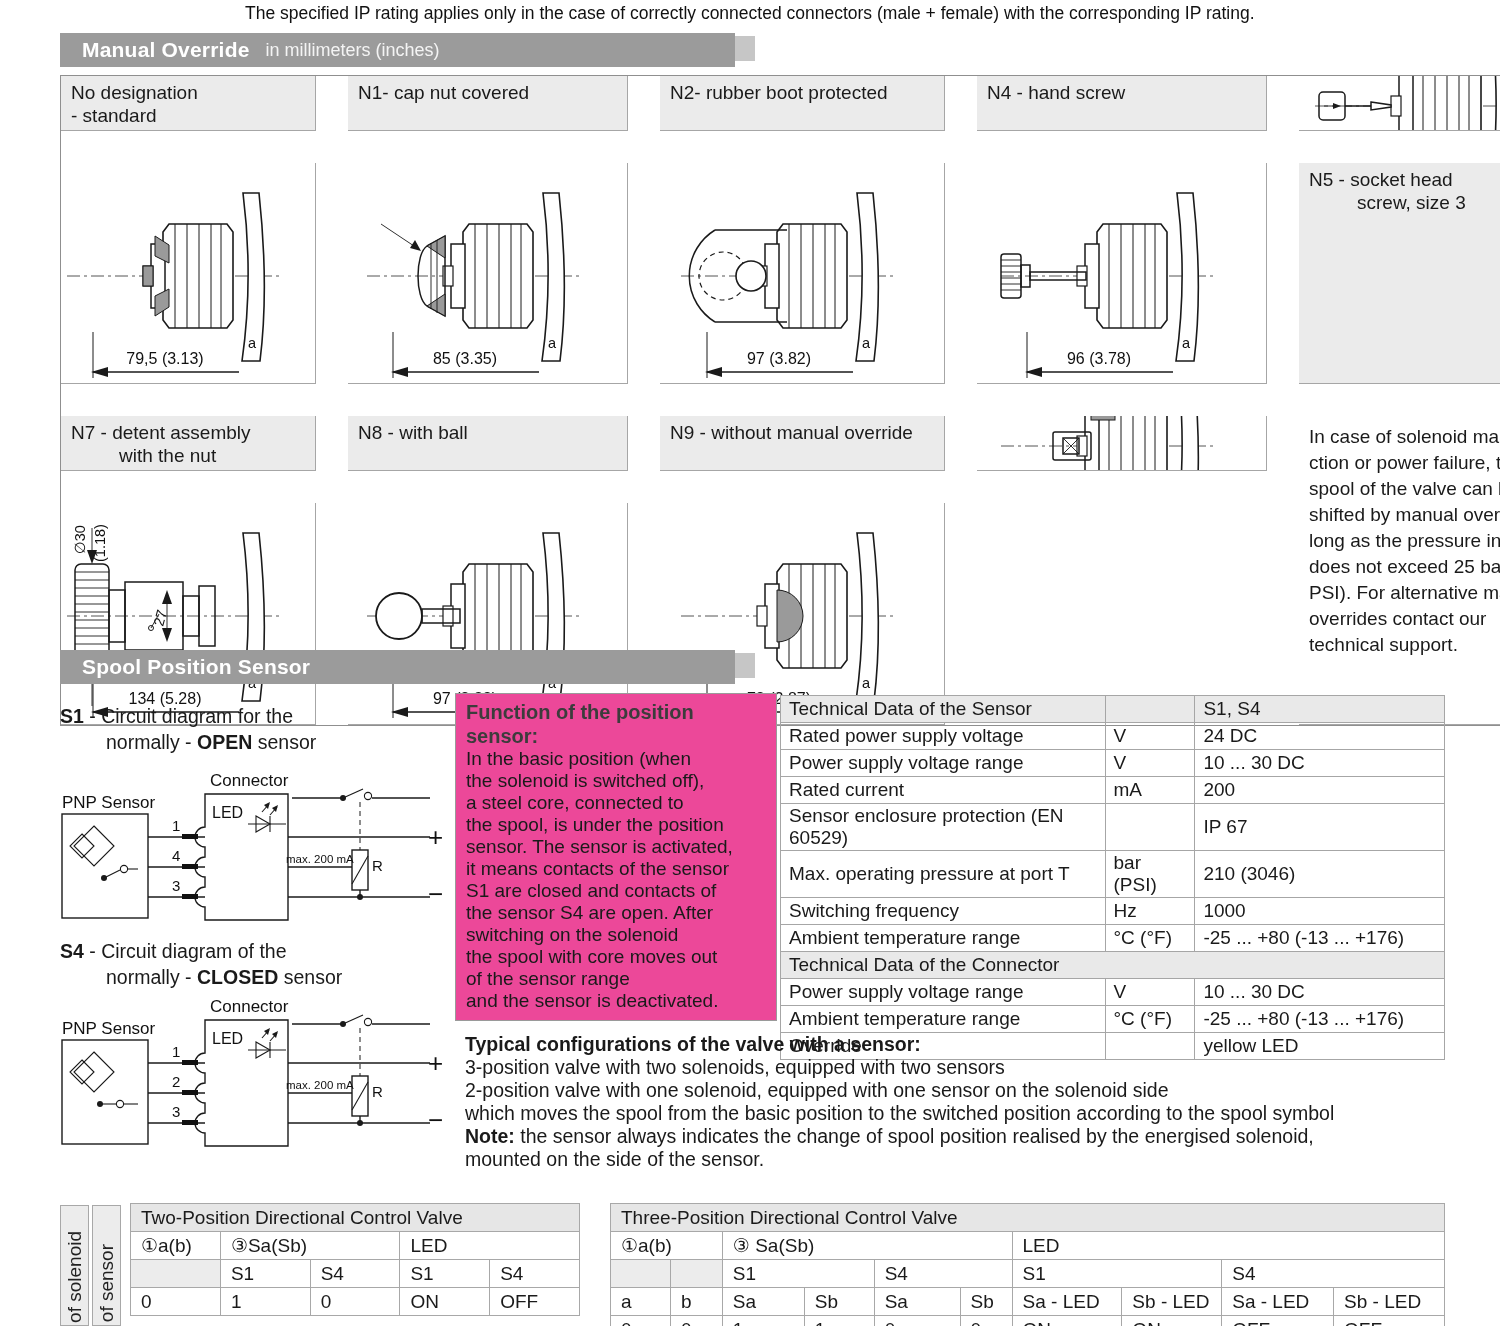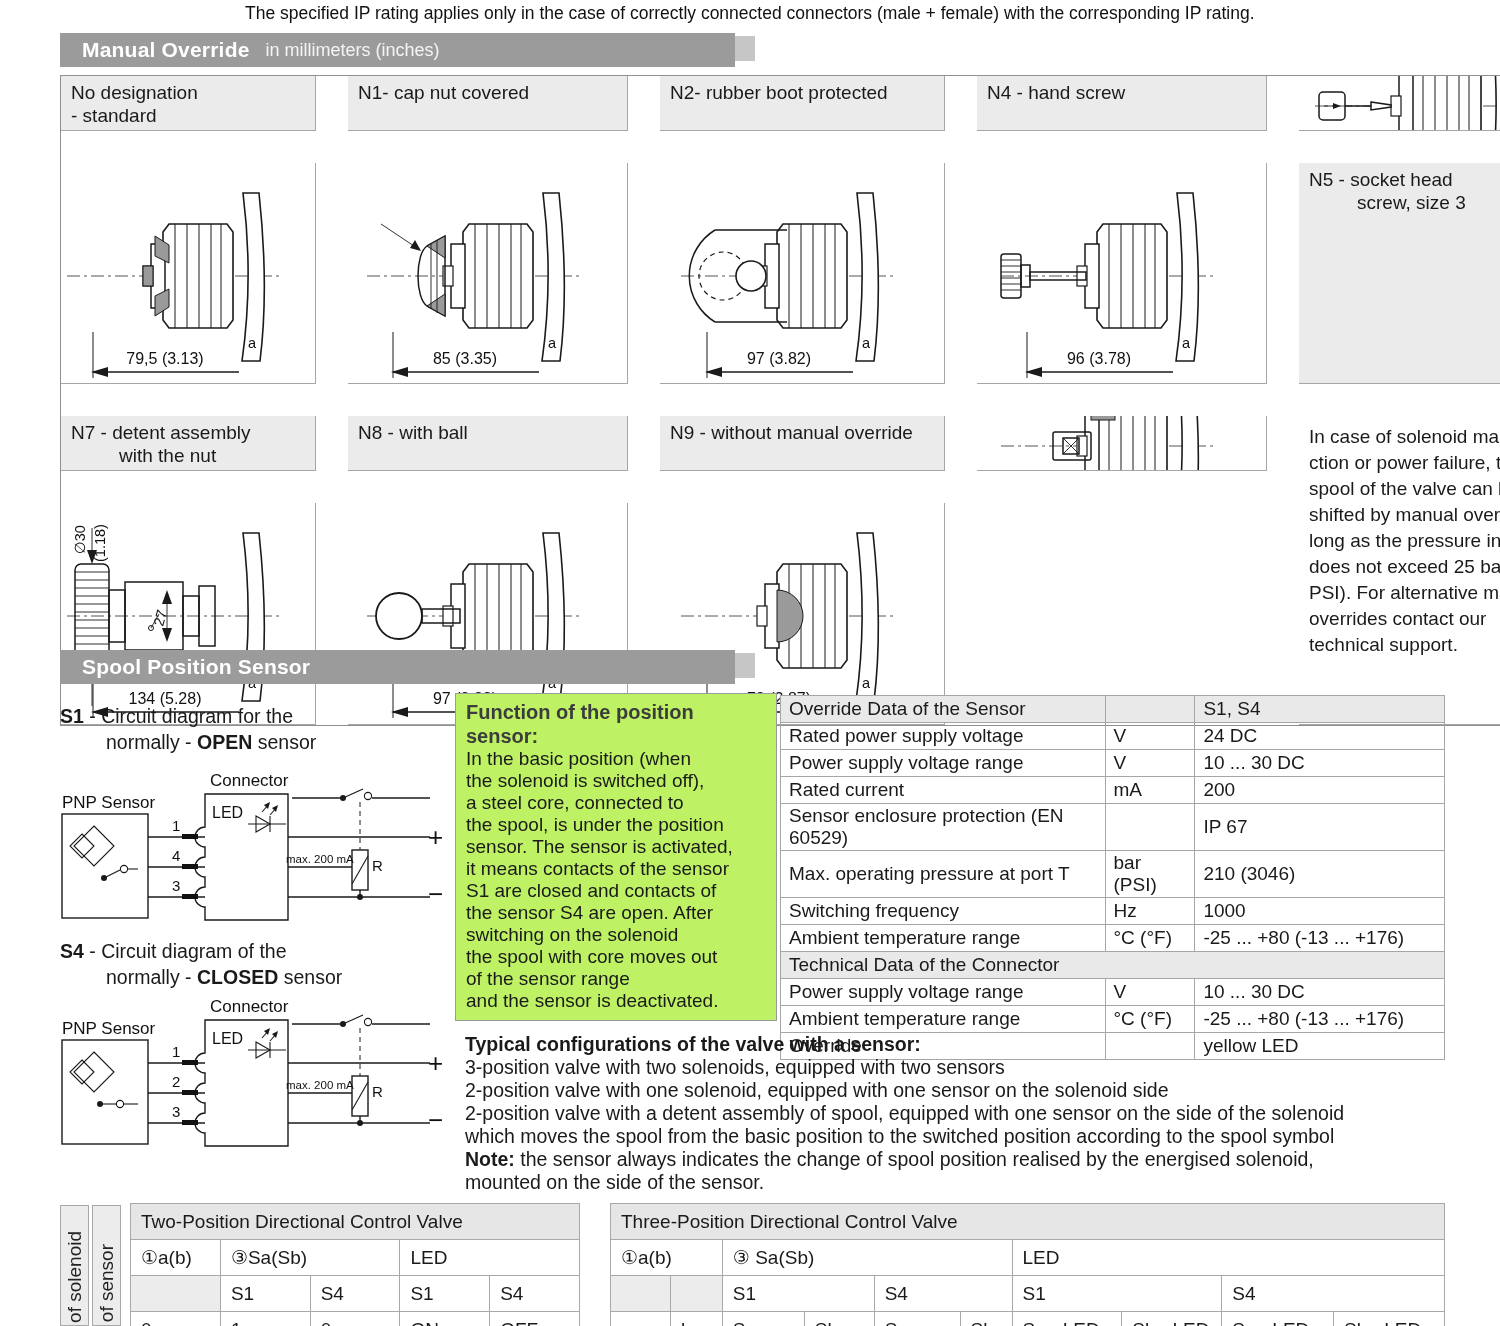--- a/index.html
+++ b/index.html
@@ -35,40 +35,40 @@
   .rot{font-size:14.5px;}
   
   .cap{position:absolute;font-size:19.5px;line-height:26px;}
   .cap .b{font-weight:bold;}
   .cap .ind{margin-left:46px;display:block;}
   svg.circ{position:absolute;width:385px;height:150px;}
   svg.circ .w{fill:none;stroke:#1a1a1a;stroke-width:1.4;}
   svg.circ .w2{fill:none;stroke:#1a1a1a;stroke-width:1.1;}
   svg.circ text{fill:#111;}
   .fnbox{position:absolute;left:455px;top:693px;width:322px;border:1px solid #9a9a9a;
-         box-sizing:border-box;padding:6px 10px 8px 10px;background:#bef264;}
+         box-sizing:border-box;padding:6px 10px 8px 10px;background:#ec4899;}
   .fnbox .ft{font-weight:bold;font-size:20px;color:#3c3c3c;line-height:24px;}
   .fnbox .fl{font-size:19px;line-height:22px;color:#1a1a1a;}
   
   table.tech{position:absolute;left:780px;top:695px;border-collapse:collapse;width:665px;
              font-size:19px;}
   table.tech td{border:1px solid #a6a6a6;padding:1px 8px;height:24px;}
   table.tech .g{background:#e9e9e9;}
   table.tech .c{text-align:left;}
   
   .typ{position:absolute;left:465px;top:1033px;width:985px;font-size:19.5px;line-height:23px;}
   .typ .tt{font-weight:bold;}
   .typ .b{font-weight:bold;}
   
   .vcell{position:absolute;width:29px;height:121px;background:#ececec;border:1px solid #a8a8a8;
          box-sizing:border-box;overflow:hidden;}
   .vcell span{position:absolute;bottom:-7px;left:3px;writing-mode:vertical-rl;
          transform:rotate(180deg);font-size:19px;white-space:nowrap;color:#222;}
   table.bt{position:absolute;border-collapse:collapse;font-size:19px;background:#fff;}
-  table.bt td{border:1px solid #a8a8a8;padding:2px 10px;height:36px;box-sizing:border-box;}
+  table.bt td{border:1px solid #a8a8a8;padding:2px 10px;height:28px;box-sizing:border-box;}
   table.bt .ttl{background:#e6e6e6;}
   table.bt .g{background:#ececec;}
 </style>
 </head>
 <body>
 
 <svg width="0" height="0" style="position:absolute" aria-hidden="true">
   <defs>
     <g id="sol">
       <path d="M100,66 L106,58 L164,58 L170,66 L170,154 L164,162 L106,162 L100,154 Z" fill="#fff" stroke="#1a1a1a" stroke-width="1.6"></path>
@@ -389,21 +389,21 @@
 </div>
 
 <table class="tech">
   <colgroup>
       <col style="width:325px">
       <col style="width:90px">
       <col style="width:250px">
     </colgroup>
   <tbody>
       <tr>
-        <td class="g">Override Data of the Sensor</td>
+        <td class="g">Technical Data of the Sensor</td>
         <td class="g"></td>
         <td class="g c">S1, S4</td>
       </tr>
   <tr>
         <td>Rated power supply voltage</td>
         <td>V</td>
         <td class="c">24 DC</td>
       </tr>
   <tr>
         <td>Power supply voltage range</td>
@@ -454,21 +454,20 @@
         <td class="c">yellow LED</td>
       </tr>
 </tbody>
   </table>
 
 <div class="typ">
   <div class="tt">Typical configurations of the valve with a sensor:</div>
   <div>
       <div>3-position valve with two solenoids, equipped with two sensors</div>
       <div>2-position valve with one solenoid, equipped with one sensor on the solenoid side</div>
-      <div>2-position valve with a detent assembly of spool, equipped with one sensor on the side of the solenoid</div>
       <div>which  moves the spool from the basic position to the switched position according to the spool symbol</div>
     </div>
   <div><span class="b">Note:</span><span> the sensor always indicates the change of spool position realised by the energised solenoid,</span></div>
   <div>mounted on the side of the sensor.</div>
 </div>
 
 <div class="vcell" style="left:60px;top:1205px;">
   <span>l of solenoid</span>
 </div>
 <div class="vcell" style="left:92px;top:1205px;">

